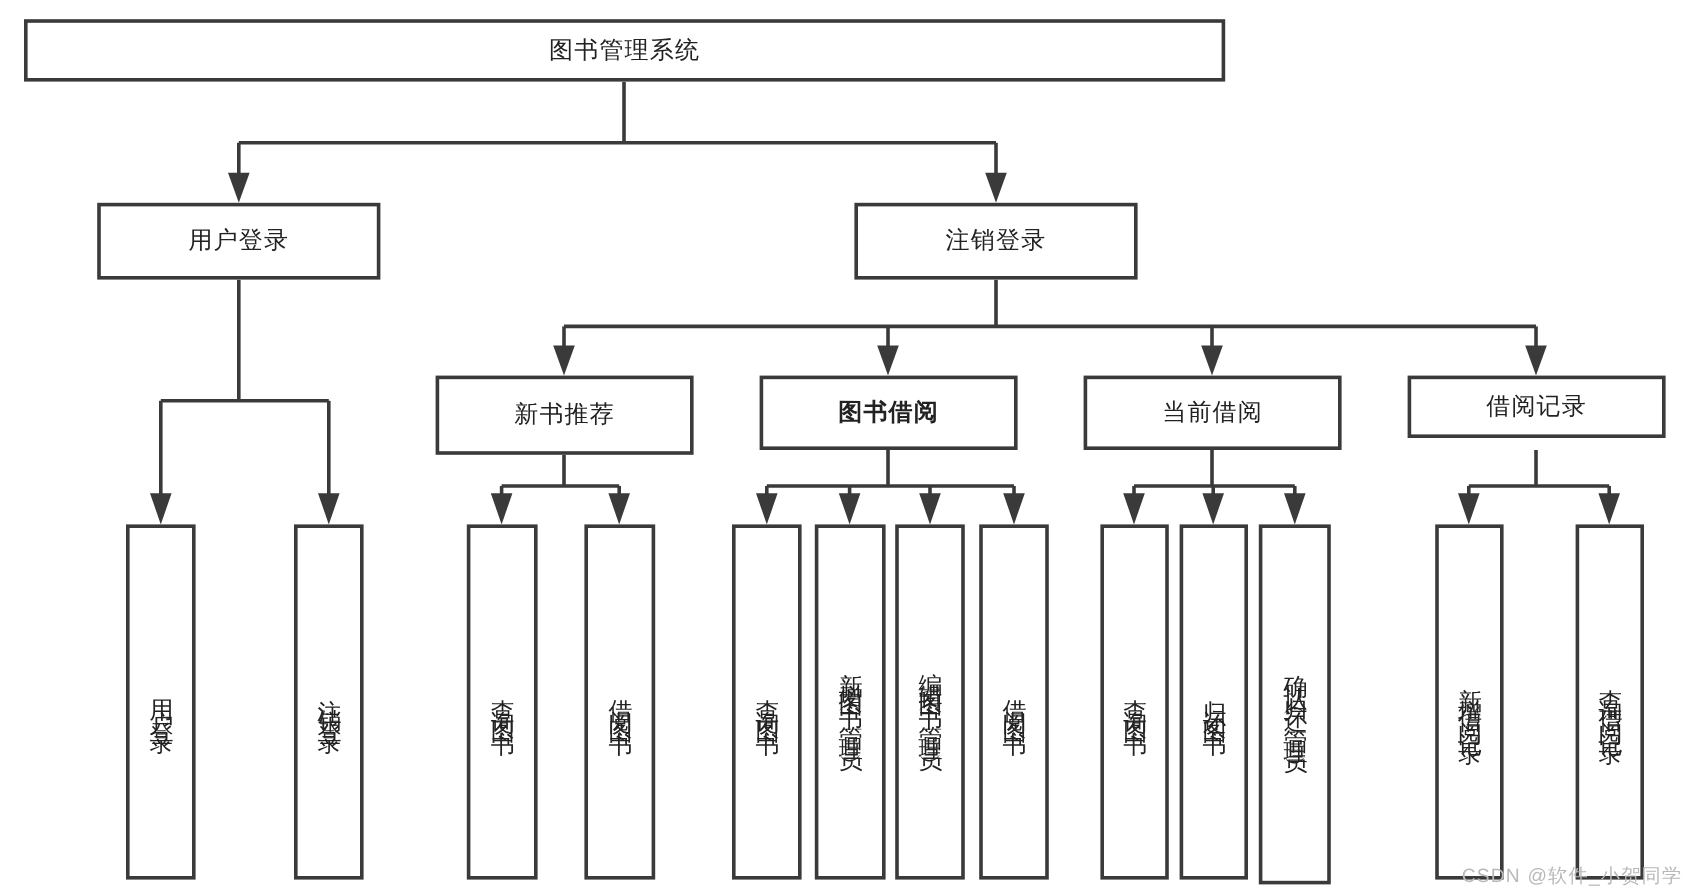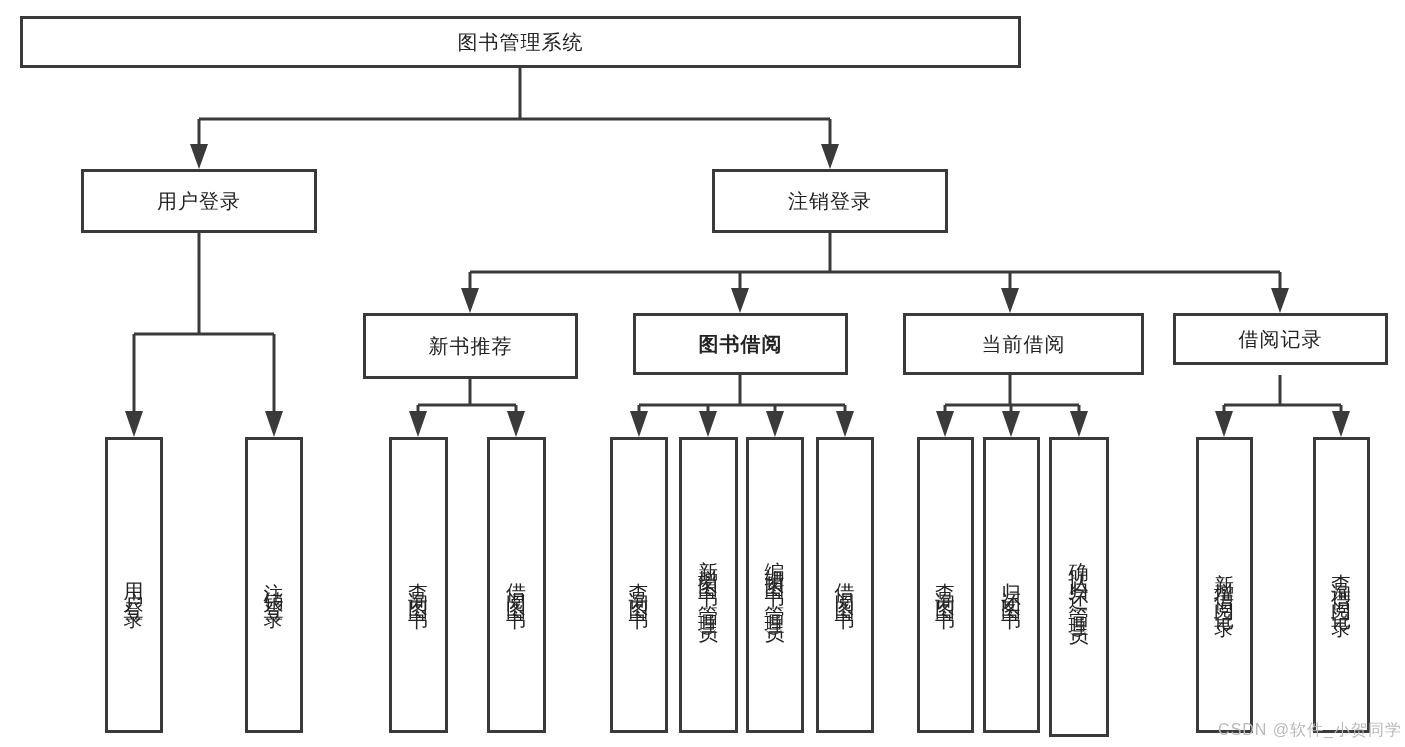--- a/index.html
+++ b/index.html
@@ -131,21 +131,21 @@
   <div class="node" style="left:712px; top:169px; width:236px; height:64px;">
     <span class="node-label">注销登录</span>
   </div>
 
   <div class="node" style="left:363px; top:313px; width:215px; height:66px;">
     <span class="node-label">新书推荐</span>
   </div>
   <div class="node" style="left:633px; top:313px; width:215px; height:62px;font-weight:bold;">
     <span class="node-label">图书借阅</span>
   </div>
-  <div class="node" style="left:903px; top:313px; width:241px; height:62px;">
+  <div class="node" style="left:903px; top:313px; width:215px; height:62px;">
     <span class="node-label">当前借阅</span>
   </div>
   <div class="node" style="left:1173px; top:313px; width:215px; height:52px;">
     <span class="node-label">借阅记录</span>
   </div>
 
   <div class="node leaf" style="left:105px; top:437px; width:58px; height:296px;">
     <span class="node-label">用户登录</span>
   </div>
   <div class="node leaf" style="left:245px; top:437px; width:58px; height:296px;">

